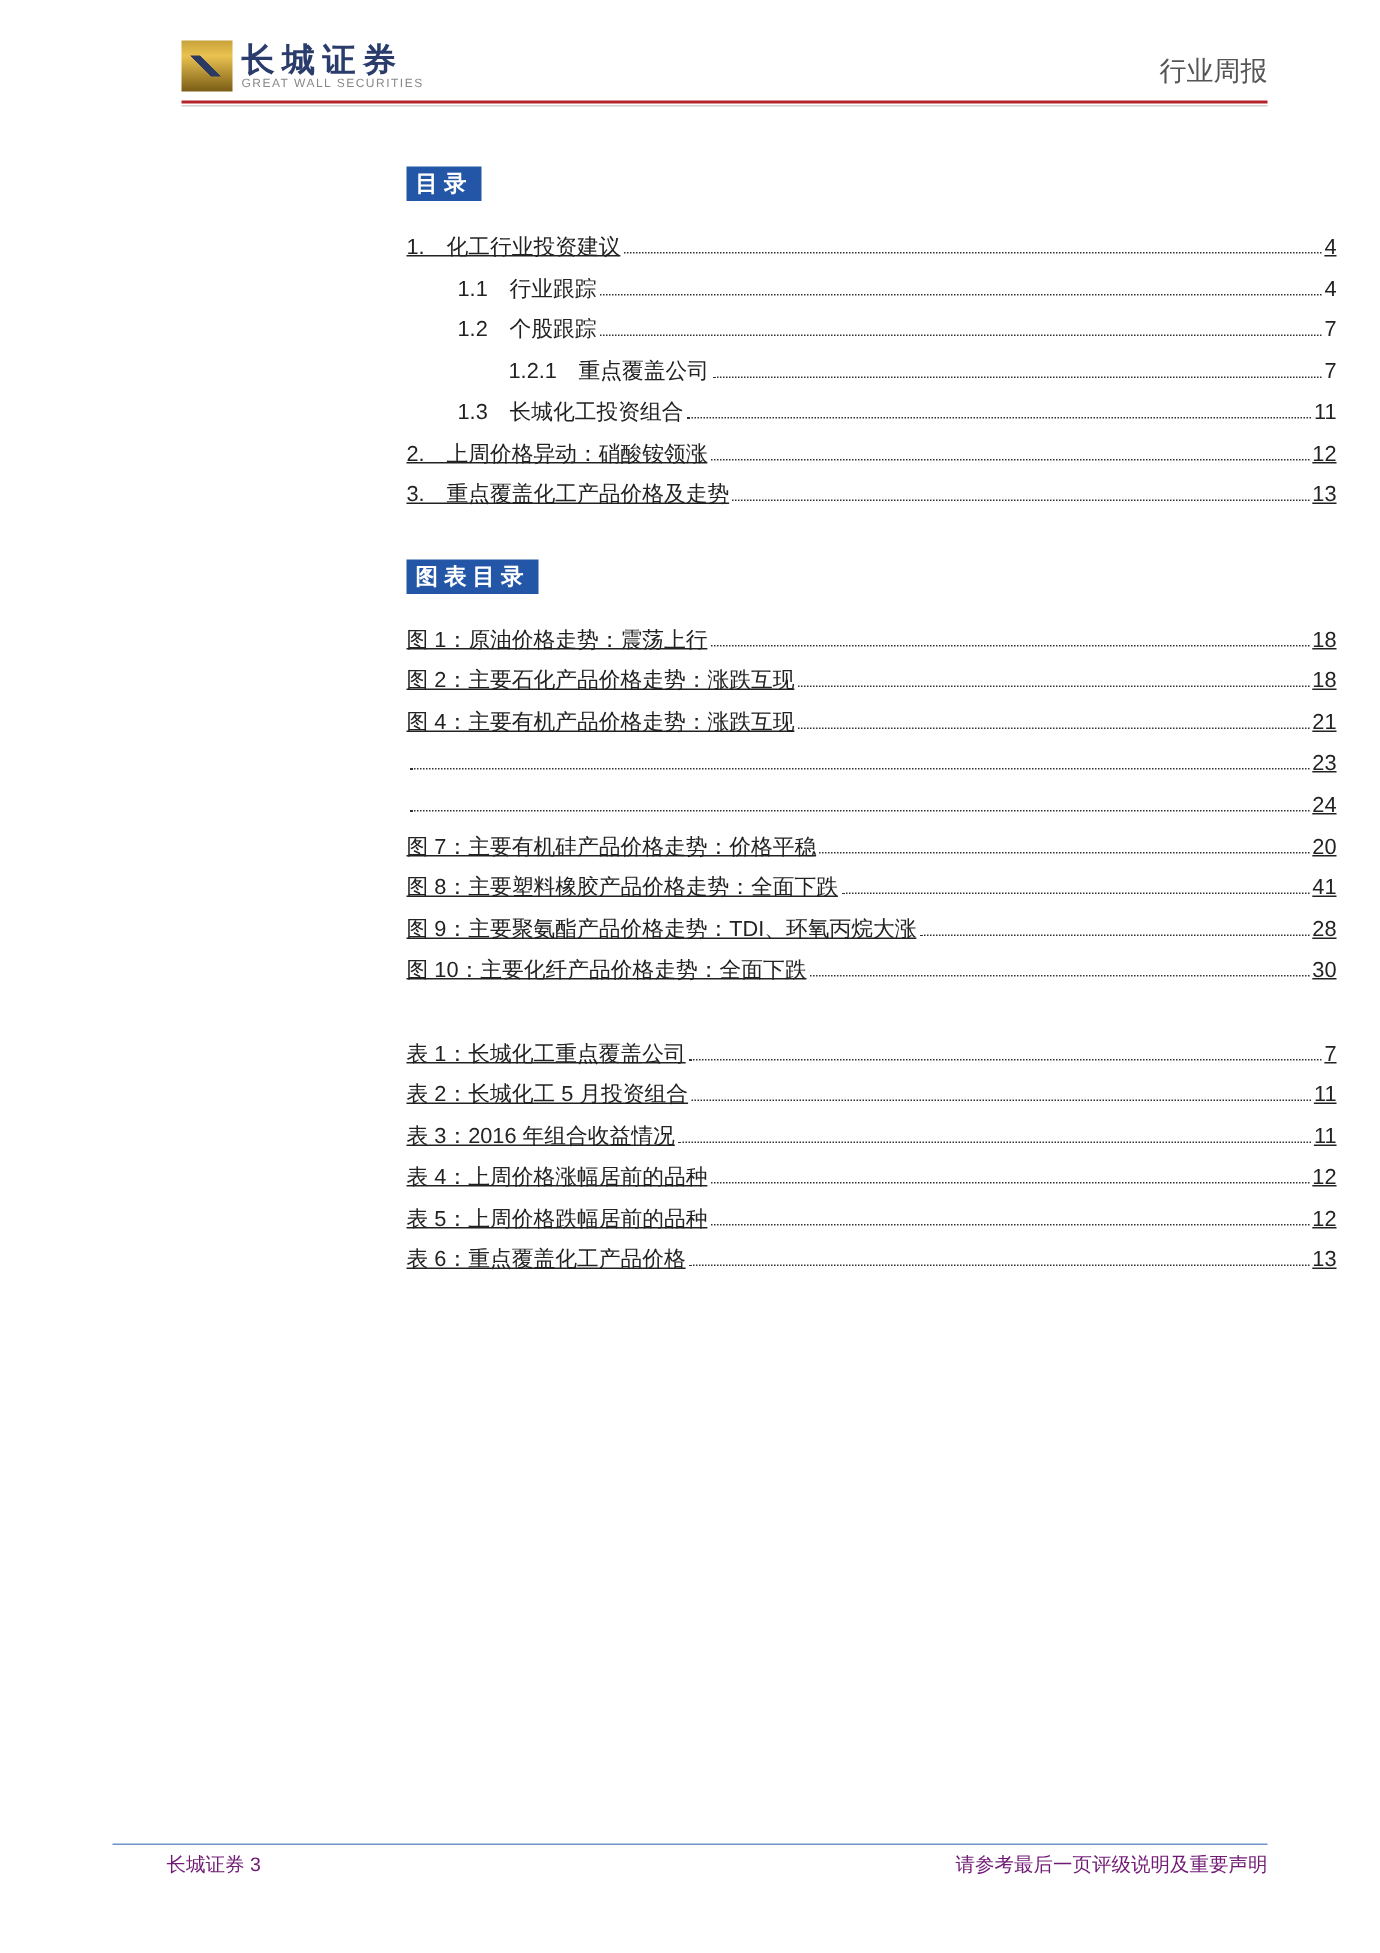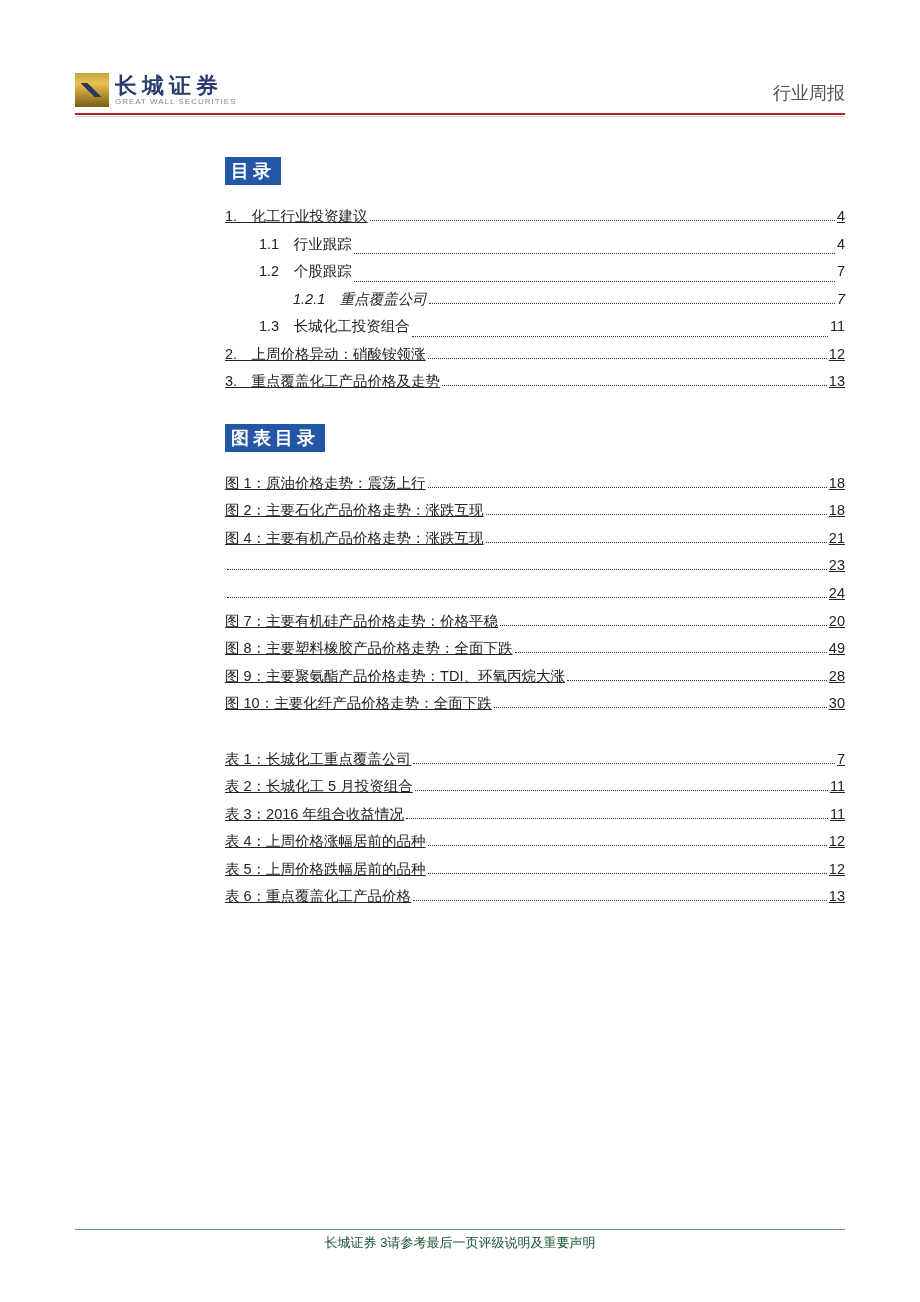--- a/index.html
+++ b/index.html
@@ -5,21 +5,22 @@
   * { margin: 0; padding: 0; box-sizing: border-box; }
   body {
     width: 920px;
     height: 1302px;
     background: #ffffff;
     font-family: "SimSun", "Microsoft YaHei", sans-serif;
     color: #333;
     position: relative;
   }
   .page {
-    padding: 73px 75px 0 75px;
+    padding: 27px 75px 0 75px;
+    margin-left: 46px;
   }
   .header {
     display: flex;
     justify-content: space-between;
     align-items: flex-end;
     padding-bottom: 4px;
   }
   .logo-block {
     display: flex;
     align-items: center;
@@ -43,21 +44,21 @@
   .header-right { font-size: 18px; color: #555; padding-bottom: 2px; }
   .rule-red { height: 2px; background: #b5232a; margin-top: 2px; }
   .rule-gray { height: 1px; background: #cfcfcf; margin-top: 1px; }
 
   .content { padding: 40px 0 0 150px; width: 770px; }
 
   .sect-hdr {
     display: inline-block;
     background: #2356a6;
     color: #fff;
-    font-size: 18px;
+    font-size: 15px;
     font-weight: bold;
     padding: 2px 6px;
     letter-spacing: 4px;
     margin-bottom: 18px;
     font-family: Liberation Mono, monospace;
   }
 
   .toc-row {
     display: flex;
     align-items: baseline;
@@ -69,37 +70,38 @@
   .toc-label { flex: 0 0 auto; }
   .leader {
     flex: 1 1 auto;
     border-bottom: 1.5px dotted #333;
     margin: 0 2px 4px 2px;
     min-width: 10px;
   }
   .toc-page { flex: 0 0 auto; }
 
   .indent-0 { padding-left: 0; text-decoration: underline; }
-  .indent-1 { padding-left: 34px; align-items: flex-end; }
-  .indent-2 { padding-left: 68px; font-style: italic; }
+  .indent-1 { padding-left: 34px; }
+  .indent-2 { padding-left: 68px; }
 
   .toc-block { margin-bottom: 28px; }
 
   .footer {
     position: absolute;
     left: 75px; right: 75px;
     bottom: 50px;
   }
   .rule-blue { height: 1px; background: #6f93c9; }
   .footer-row {
     display: flex;
-    justify-content: center;
+    justify-content: space-between;
     font-size: 13px;
-    color: #14532d;
+    color: #701a75;
     padding-top: 4px;
+    margin-left: 36px;
   }
 </style>
 </head>
 <body>
 
 <div class="page">
 
   <div class="header">
     <div class="logo-block">
       <div class="logo-icon"></div>
@@ -180,21 +182,21 @@
           <span class="toc-page">24</span>
         </div>
         <div class="toc-row indent-0">
           <span class="toc-label">图 7：主要有机硅产品价格走势：价格平稳</span>
           <span class="leader"></span>
           <span class="toc-page">20</span>
         </div>
         <div class="toc-row indent-0">
           <span class="toc-label">图 8：主要塑料橡胶产品价格走势：全面下跌</span>
           <span class="leader"></span>
-          <span class="toc-page">49</span>
+          <span class="toc-page">41</span>
         </div>
         <div class="toc-row indent-0">
           <span class="toc-label">图 9：主要聚氨酯产品价格走势：TDI、环氧丙烷大涨</span>
           <span class="leader"></span>
           <span class="toc-page">28</span>
         </div>
         <div class="toc-row indent-0">
           <span class="toc-label">图 10：主要化纤产品价格走势：全面下跌</span>
           <span class="leader"></span>
           <span class="toc-page">30</span>

